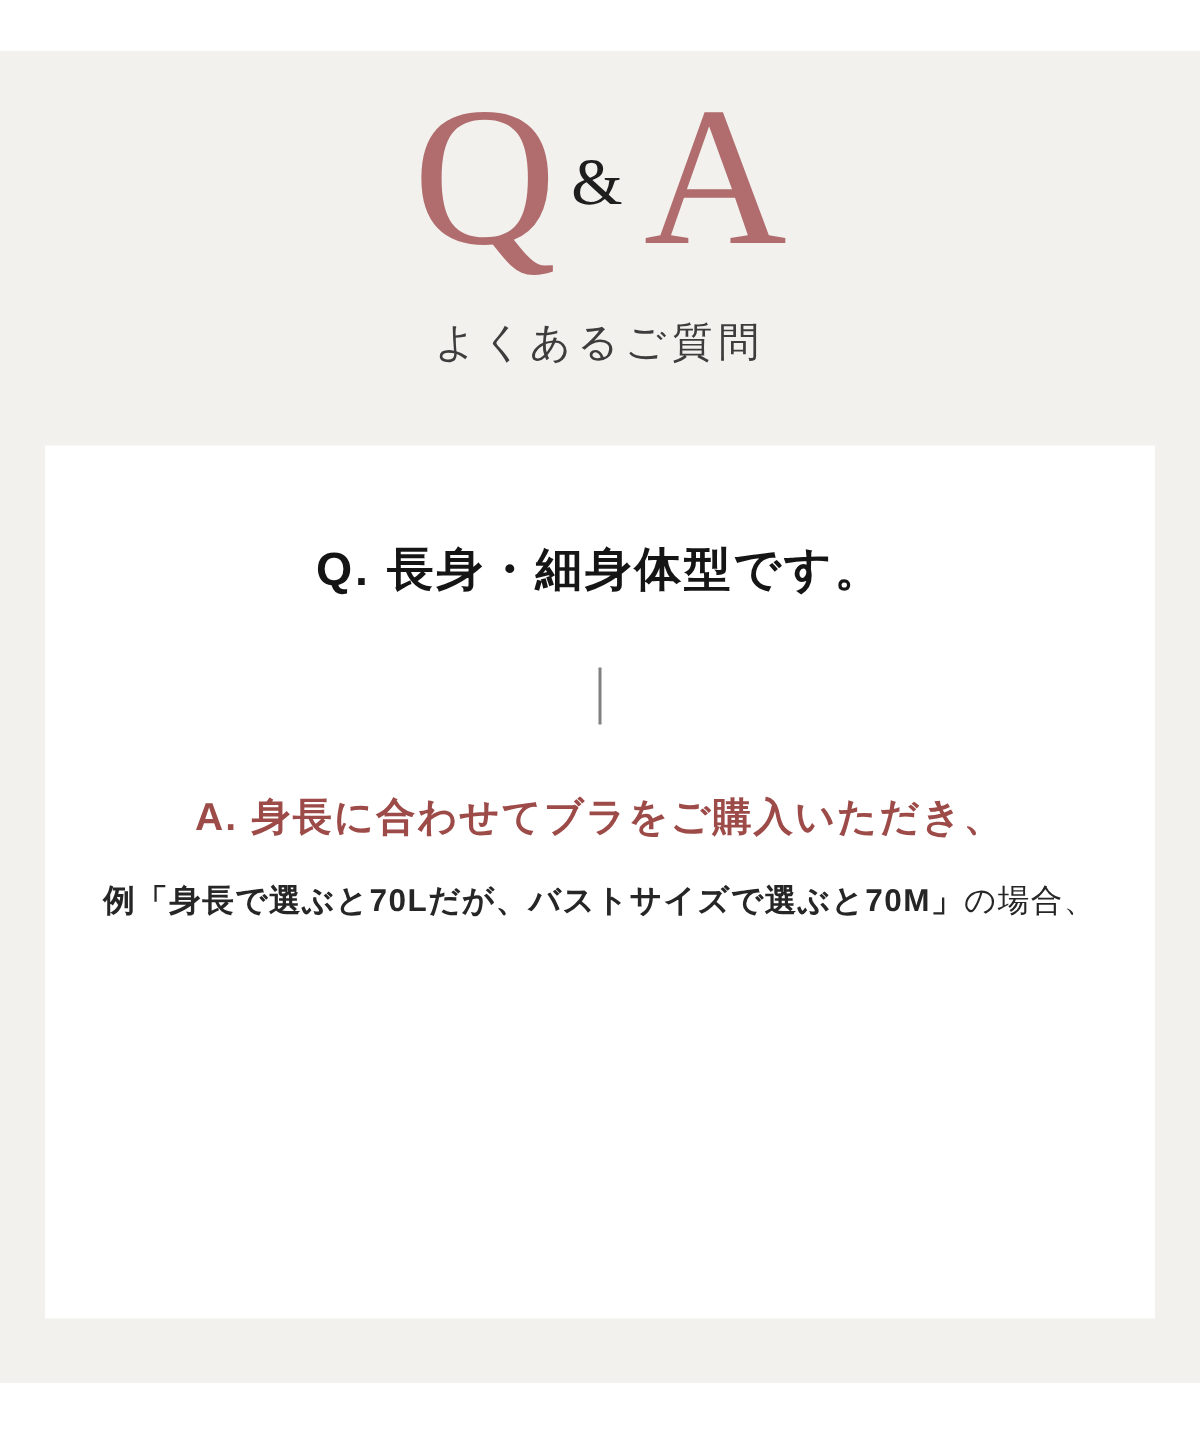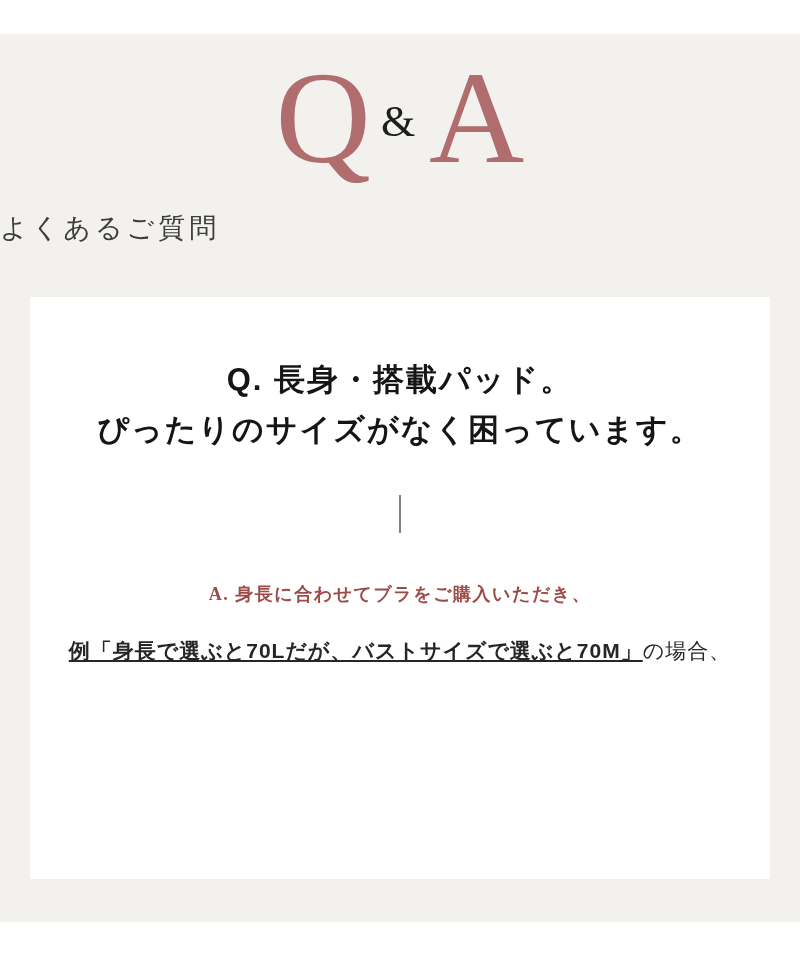--- a/index.html
+++ b/index.html
@@ -45,21 +45,21 @@
   .qa-title .amp {
     font-size: 44px;
     color: var(--ampersand);
     vertical-align: 26px;
     margin: 0 14px 0 10px;
   }
   .qa-subtitle {
     position: absolute;
     top: 176px; left: 0;
     width: 100%;
-    text-align: left;
+    text-align: center;
     font-size: 27px;
     font-weight: 400;
     letter-spacing: 4px;
     color: var(--subtitle);
   }
   .qa-card {
     position: absolute;
     top: 263px; left: 30px;
     width: 740px; height: 582px;
     background: var(--card_bg);
@@ -72,53 +72,51 @@
     letter-spacing: 2px;
     line-height: 50px;
     color: var(--question);
   }
   .divider {
     width: 2px; height: 38px;
     margin: 40px auto 36px;
     background: var(--divider);
   }
   .answer {
-    font-size: 18px;
+    font-size: 26px;
     font-weight: 700;
     letter-spacing: 1.5px;
     line-height: 50px;
     color: var(--answer);
-    font-family: Liberation Serif, serif;
   }
   .example {
     margin-top: 6px;
     font-size: 21px;
     font-weight: 400;
     letter-spacing: 1px;
     line-height: 51px;
     color: var(--example);
   }
-  .example .bold { font-weight: 700; text-decoration: underline; }
+  .example .bold { font-weight: 700; }
 </style>
 </head>
 <body>
 
 <div class="qa-section">
 
   <h2 class="qa-title">
     <span class="letter">Q</span><span class="amp">&amp;</span><span class="letter">A</span>
   </h2>
 
   <p class="qa-subtitle">よくあるご質問</p>
 
   <div class="qa-card">
 
     <p class="question">
-      <span>Q. 長身・搭載パッド。</span><br>
-      <span>ぴったりのサイズがなく困っています。</span>
+      <span>Q. 長身・細身体型です。</span><br>
     </p>
 
     <div class="divider"></div>
 
     <p class="answer">
       <span>A. 身長に合わせてブラをご購入いただき、</span><br>
     </p>
 
     <div class="example">
       <p><span class="bold">例「身長で選ぶと70Lだが、バストサイズで選ぶと70M」</span><span>の場合、</span></p>

